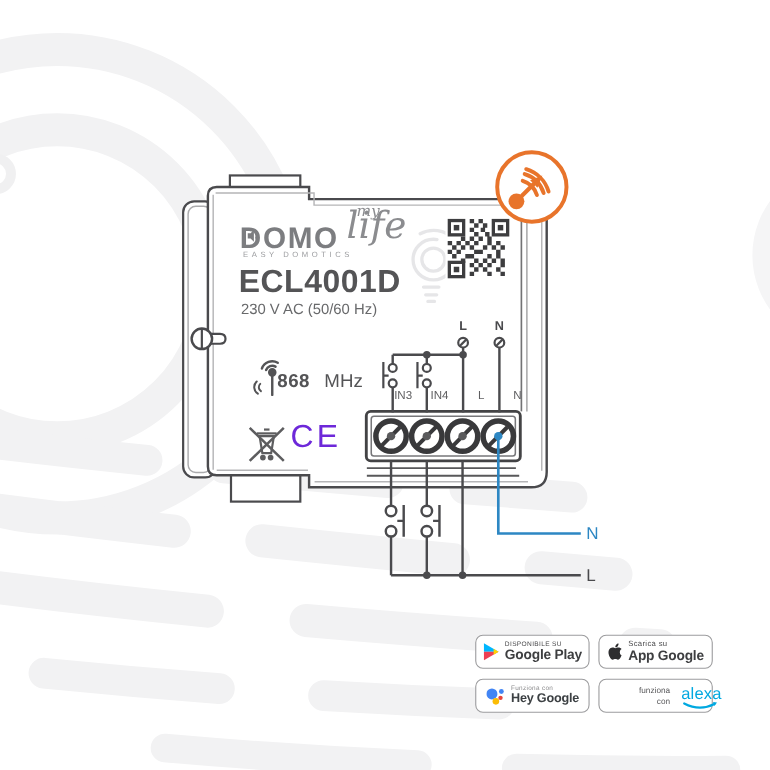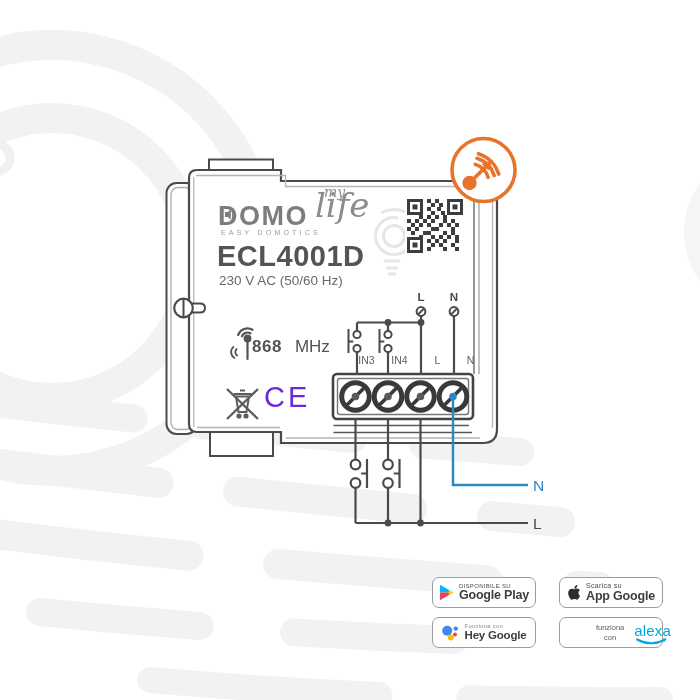--- a/index.html
+++ b/index.html
@@ -18,29 +18,29 @@
   #rf-text b{font-weight:bold;letter-spacing:.5px;}
   #rf-text span{margin-left:13px;}
   #ce-mark{left:264px;top:381px;font-size:29px;color:#6d28d9;letter-spacing:3px;}
   
   .wl{position:absolute;font-size:11.5px;font-weight:bold;color:#4a4a4d;transform:translateX(-50%);}
   .term-label{position:absolute;top:354px;font-size:10.5px;color:#5e5e60;transform:translateX(-50%);padding-left:47px;}
   #out-n{left:533px;top:477px;font-size:15.5px;color:#2d87c3;}
   #out-l{left:533px;top:515px;font-size:15.5px;color:#4a4a4d;}
   
   .badges{position:absolute;left:432px;top:577px;display:grid;
-          grid-template-columns:104px 104px;grid-auto-rows:31px;gap:9px 23px;}
+          grid-template-columns:104px 104px;grid-auto-rows:31px;gap:9px 8px;}
   .badge{border:1.5px solid #9c9c9e;border-radius:7px;background:#fff;display:flex;
          align-items:center;justify-content:center;gap:5px;padding:0 3px;box-sizing:border-box;}
   .badge .tcol{display:flex;flex-direction:column;line-height:1.08;}
   .badge .pre{font-size:6px;color:#4a4a4c;letter-spacing:.3px;}
   .badge .nm{font-size:12.5px;font-weight:bold;color:#3d3e40;letter-spacing:-.2px;}
   #badge-hey-google .pre{color:#8a8a8c;font-size:5.8px;}
   #badge-hey-google .nm{font-size:11.5px;color:#3c4043;}
-  .alexa-pre{font-size:7.5px;color:#5a5a5c;text-align:center;line-height:1.25;margin-left:45px;}
+  .alexa-pre{font-size:7.5px;color:#5a5a5c;text-align:right;line-height:1.25;margin-left:45px;}
   .alexa-div{width:1px;height:20px;background:#a2a2a4;}
   .alexa-wrap{position:relative;padding-bottom:4px;}
   .alexa-name{font-size:15px;color:#00a8e0;letter-spacing:.2px;}
   .alexa-smile{position:absolute;left:1px;bottom:-2px;}
 </style>
 </head>
 <body>
 
 <div class="stage">
 

